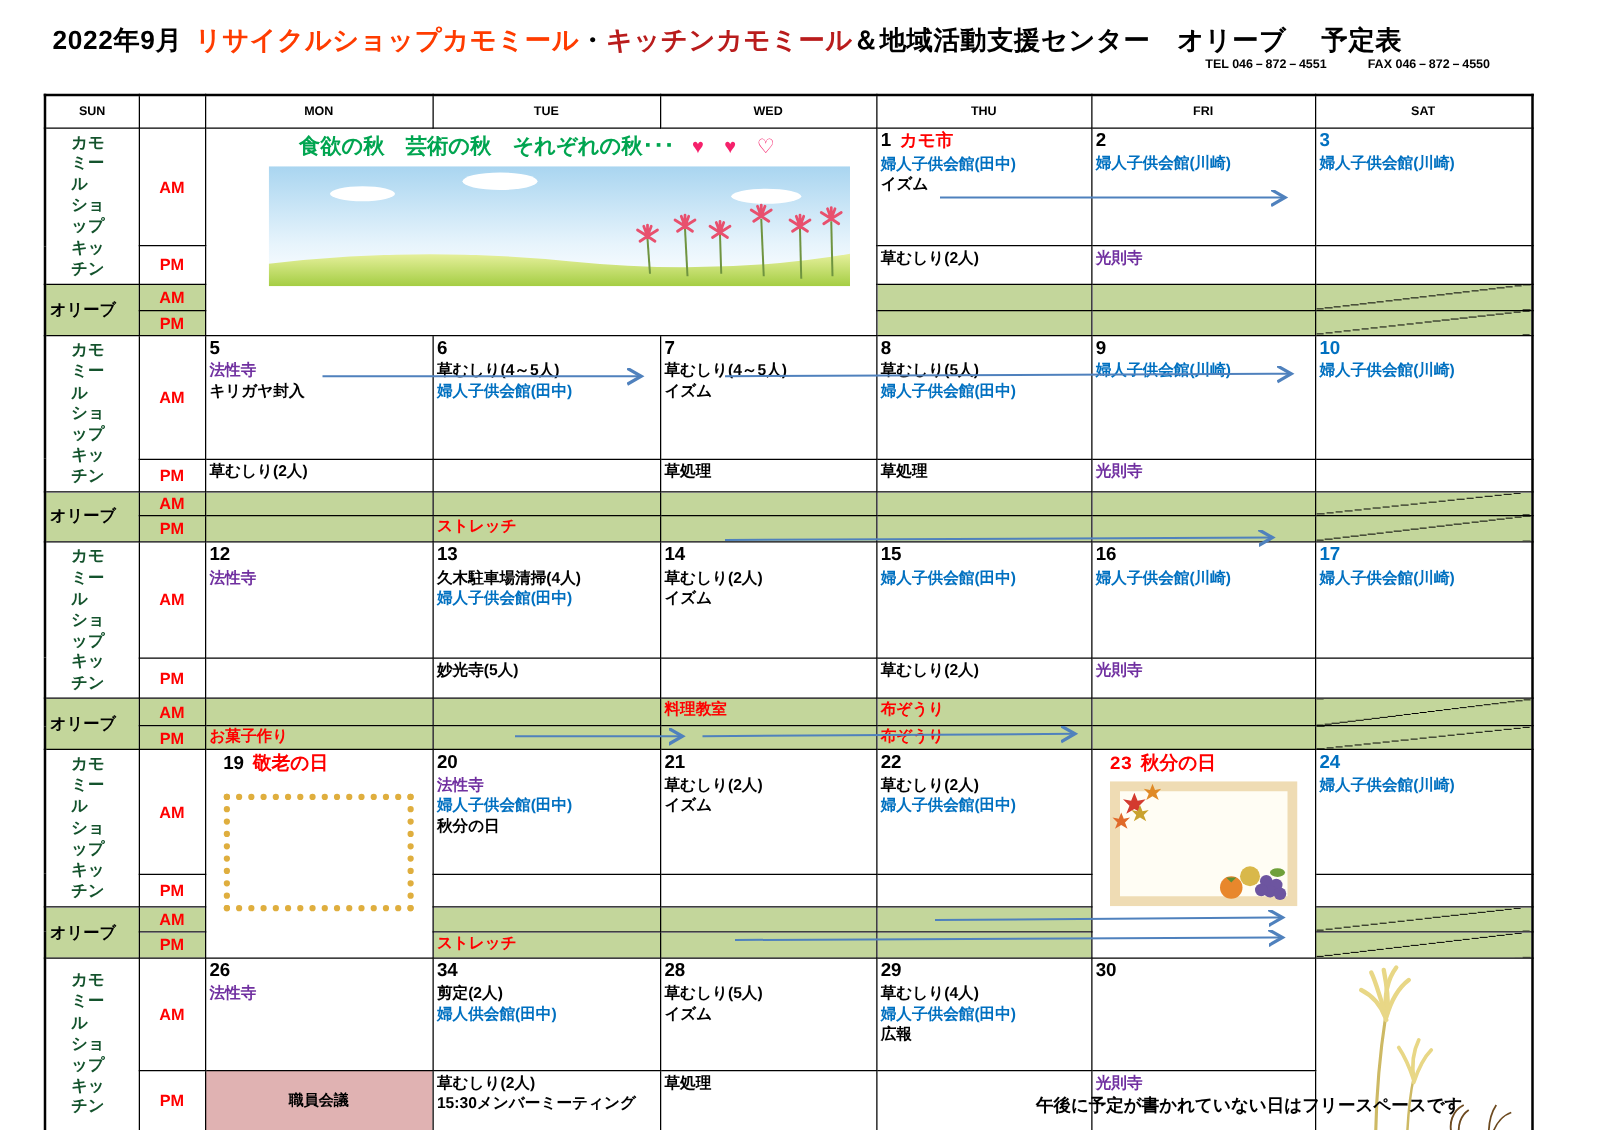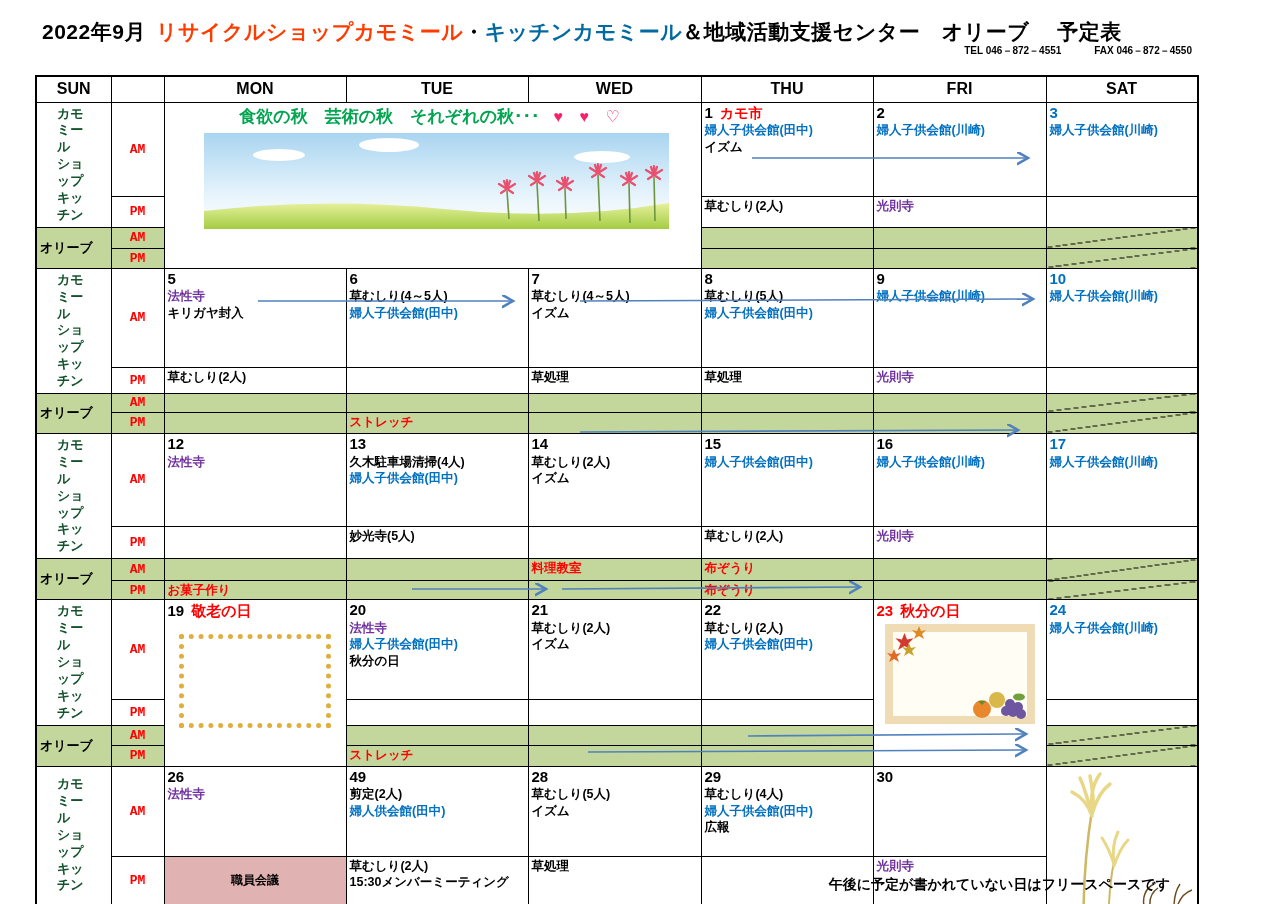--- a/index.html
+++ b/index.html
@@ -7,46 +7,46 @@
   body {
     position: relative;
     background: #ffffff;
     font-family: "Liberation Sans", "DejaVu Sans", sans-serif;
     font-weight: 700;
     color: #000;
   }
   .title { position:absolute; left:42px; top:18px; font-size:21px; white-space:nowrap; letter-spacing:.5px; }
   .t-shop { color:#ff3c00; margin-left:10px; }
   .t-sep { color:#000; }
-  .t-kitchen { color:#0369a1; }
+  .t-kitchen { color:#b91c1c; }
   .t-word { margin-left:28px; }
   .contact { position:absolute; top:44px; right:88px; font-size:10px; white-space:nowrap; }
   .contact .gap { display:inline-block; width:30px; }
 
   table { position:absolute; left:35px; top:75px; border-collapse:collapse; table-layout:fixed;
           border:2px solid #000; background:#fff; }
   td { border:1px solid #000; vertical-align:top; overflow:hidden; }
-  tr.hdr td { height:26px; text-align:center; vertical-align:middle; font-size:16px; }
-  .c-red   { color:#ff0000; }
+  tr.hdr td { height:26px; text-align:center; vertical-align:middle; font-size:10px; }
+  .c-red   { color:#ff0000;font-family:Liberation Mono, monospace; }
   .c-blue  { color:#0070c0; }
   .c-purple{ color:#7030a0; }
   .c-black { color:#000000; }
   .olive   { background-color:#c3d69b; }
   .lbl-kamo  { font-size:13px; color:#14532d; padding:3px 20px; line-height:1.3; vertical-align:middle; }
   .lbl-olive { font-size:13px; padding:2px 3px; vertical-align:middle; }
-  .timecell  { font-size:13px; color:#ff0000; text-align:center; vertical-align:middle;font-family:Liberation Mono, monospace; }
+  .timecell  { font-size:13px; color:#ff0000; text-align:center; vertical-align:middle; }
   .daycell { padding:1px 3px; font-size:12.5px; line-height:1.3; }
   .dateline { line-height:1.25; }
   .date { font-size:15px; }
   .holiday { font-size:14px; margin-left:7px; }
   .meeting { background:#e0b2b2; vertical-align:middle; }
   .meeting div { text-align:center; font-size:12px; line-height:1.1; }
   .diag { background-image:linear-gradient(to bottom right,
            transparent 49.2%, #000 49.2%, #000 50.9%, transparent 50.9%); }
-  .span-cell { padding:1px 3px; }
+  .span-cell { padding:1px 14px; }
   .banner-line { text-align:center; color:#00a550; font-size:17px; margin-top:1px; white-space:nowrap; }
   .banner-line .hearts { color:#f5216b; font-size:16px; margin-left:14px; letter-spacing:6px; }
   .landscape { margin:5px 0 0 36px; display:block; }
   .keiro-frame { margin:13px auto 0; width:152px; height:94px; border:5px dotted #dfae3e; background:#fff; }
   .shubun-svg { display:block; margin:3px auto 0; }
   .grass-svg { display:block; margin:2px auto 0; }
   .footnote { position:absolute; top:876px; right:110px; font-size:14px; white-space:nowrap; }
   svg.overlay { position:absolute; left:0; top:0; pointer-events:none; }
 </style>
 </head>
@@ -389,21 +389,21 @@
         <td class="daycell olive diag"></td>
       </tr>
       <tr style="height: 90px;">
         <td class="lbl-kamo" rowspan="2"><span>カモミール</span><br><span>ショップ</span><br><span>キッチン</span></td>
         <td class="timecell">AM</td>
         <td class="daycell">
           <div class="dateline"><span class="date c-black">26</span></div>
           <div class="c-purple">法性寺</div>
         </td>
         <td class="daycell">
-          <div class="dateline"><span class="date c-black">49</span></div>
+          <div class="dateline"><span class="date c-black">34</span></div>
           <div class="c-black">剪定(2人)</div>
           <div class="c-blue">婦人供会館(田中)</div>
         </td>
         <td class="daycell">
           <div class="dateline"><span class="date c-black">28</span></div>
           <div class="c-black">草むしり(5人)</div>
           <div class="c-black">イズム</div>
         </td>
         <td class="daycell">
           <div class="dateline"><span class="date c-black">29</span></div>

